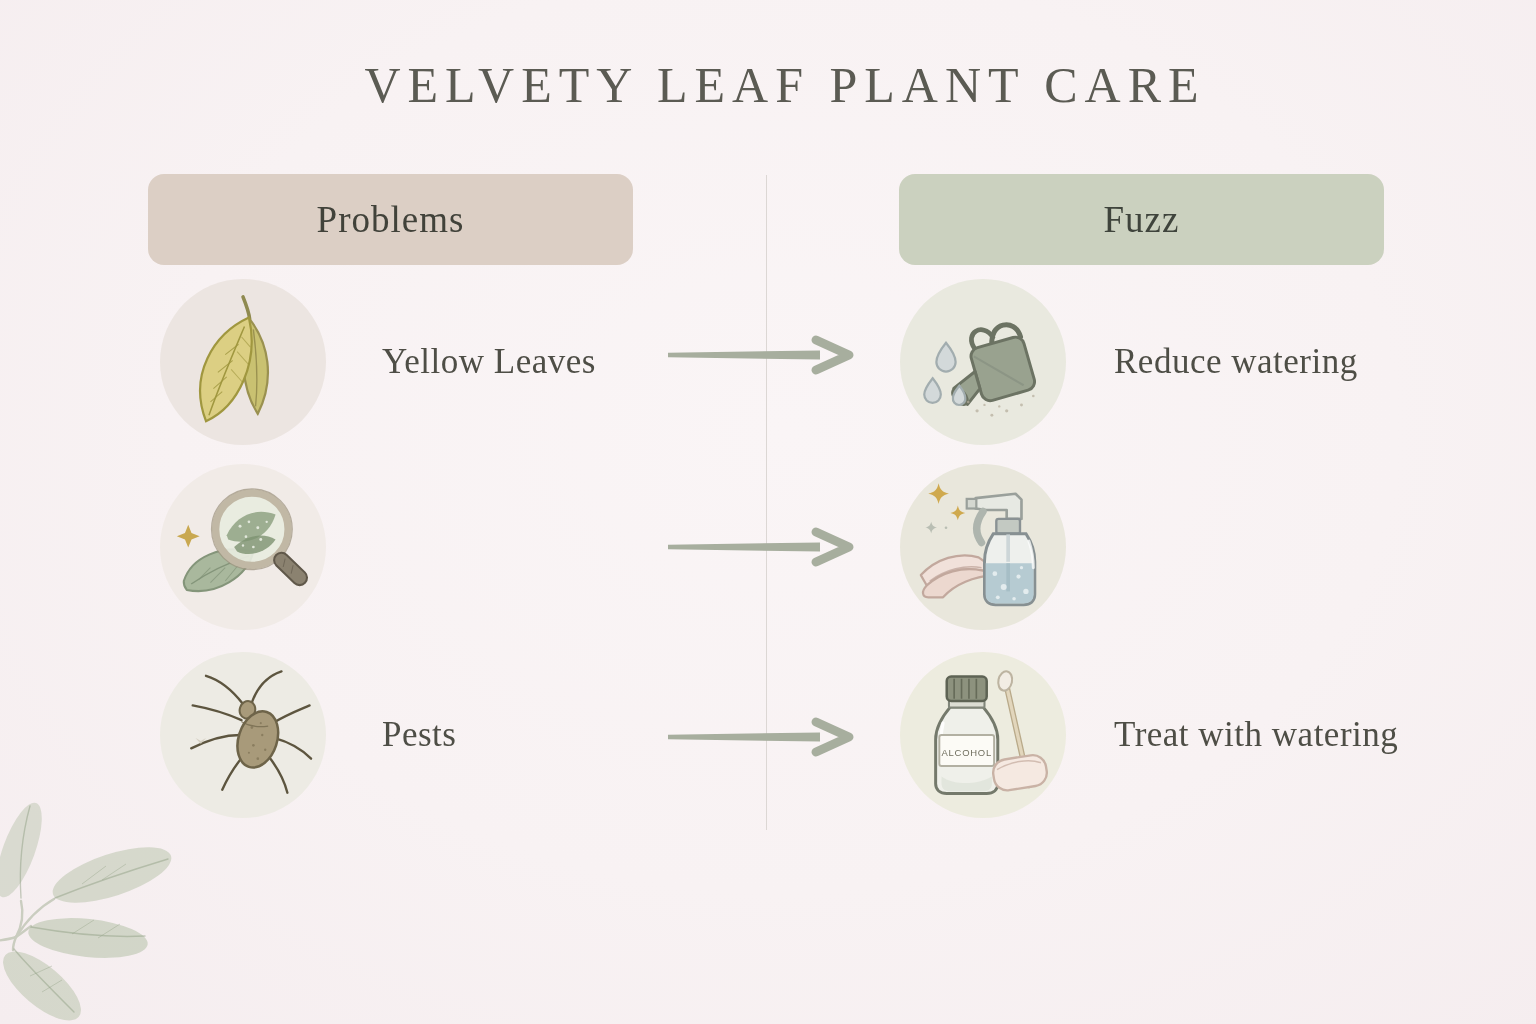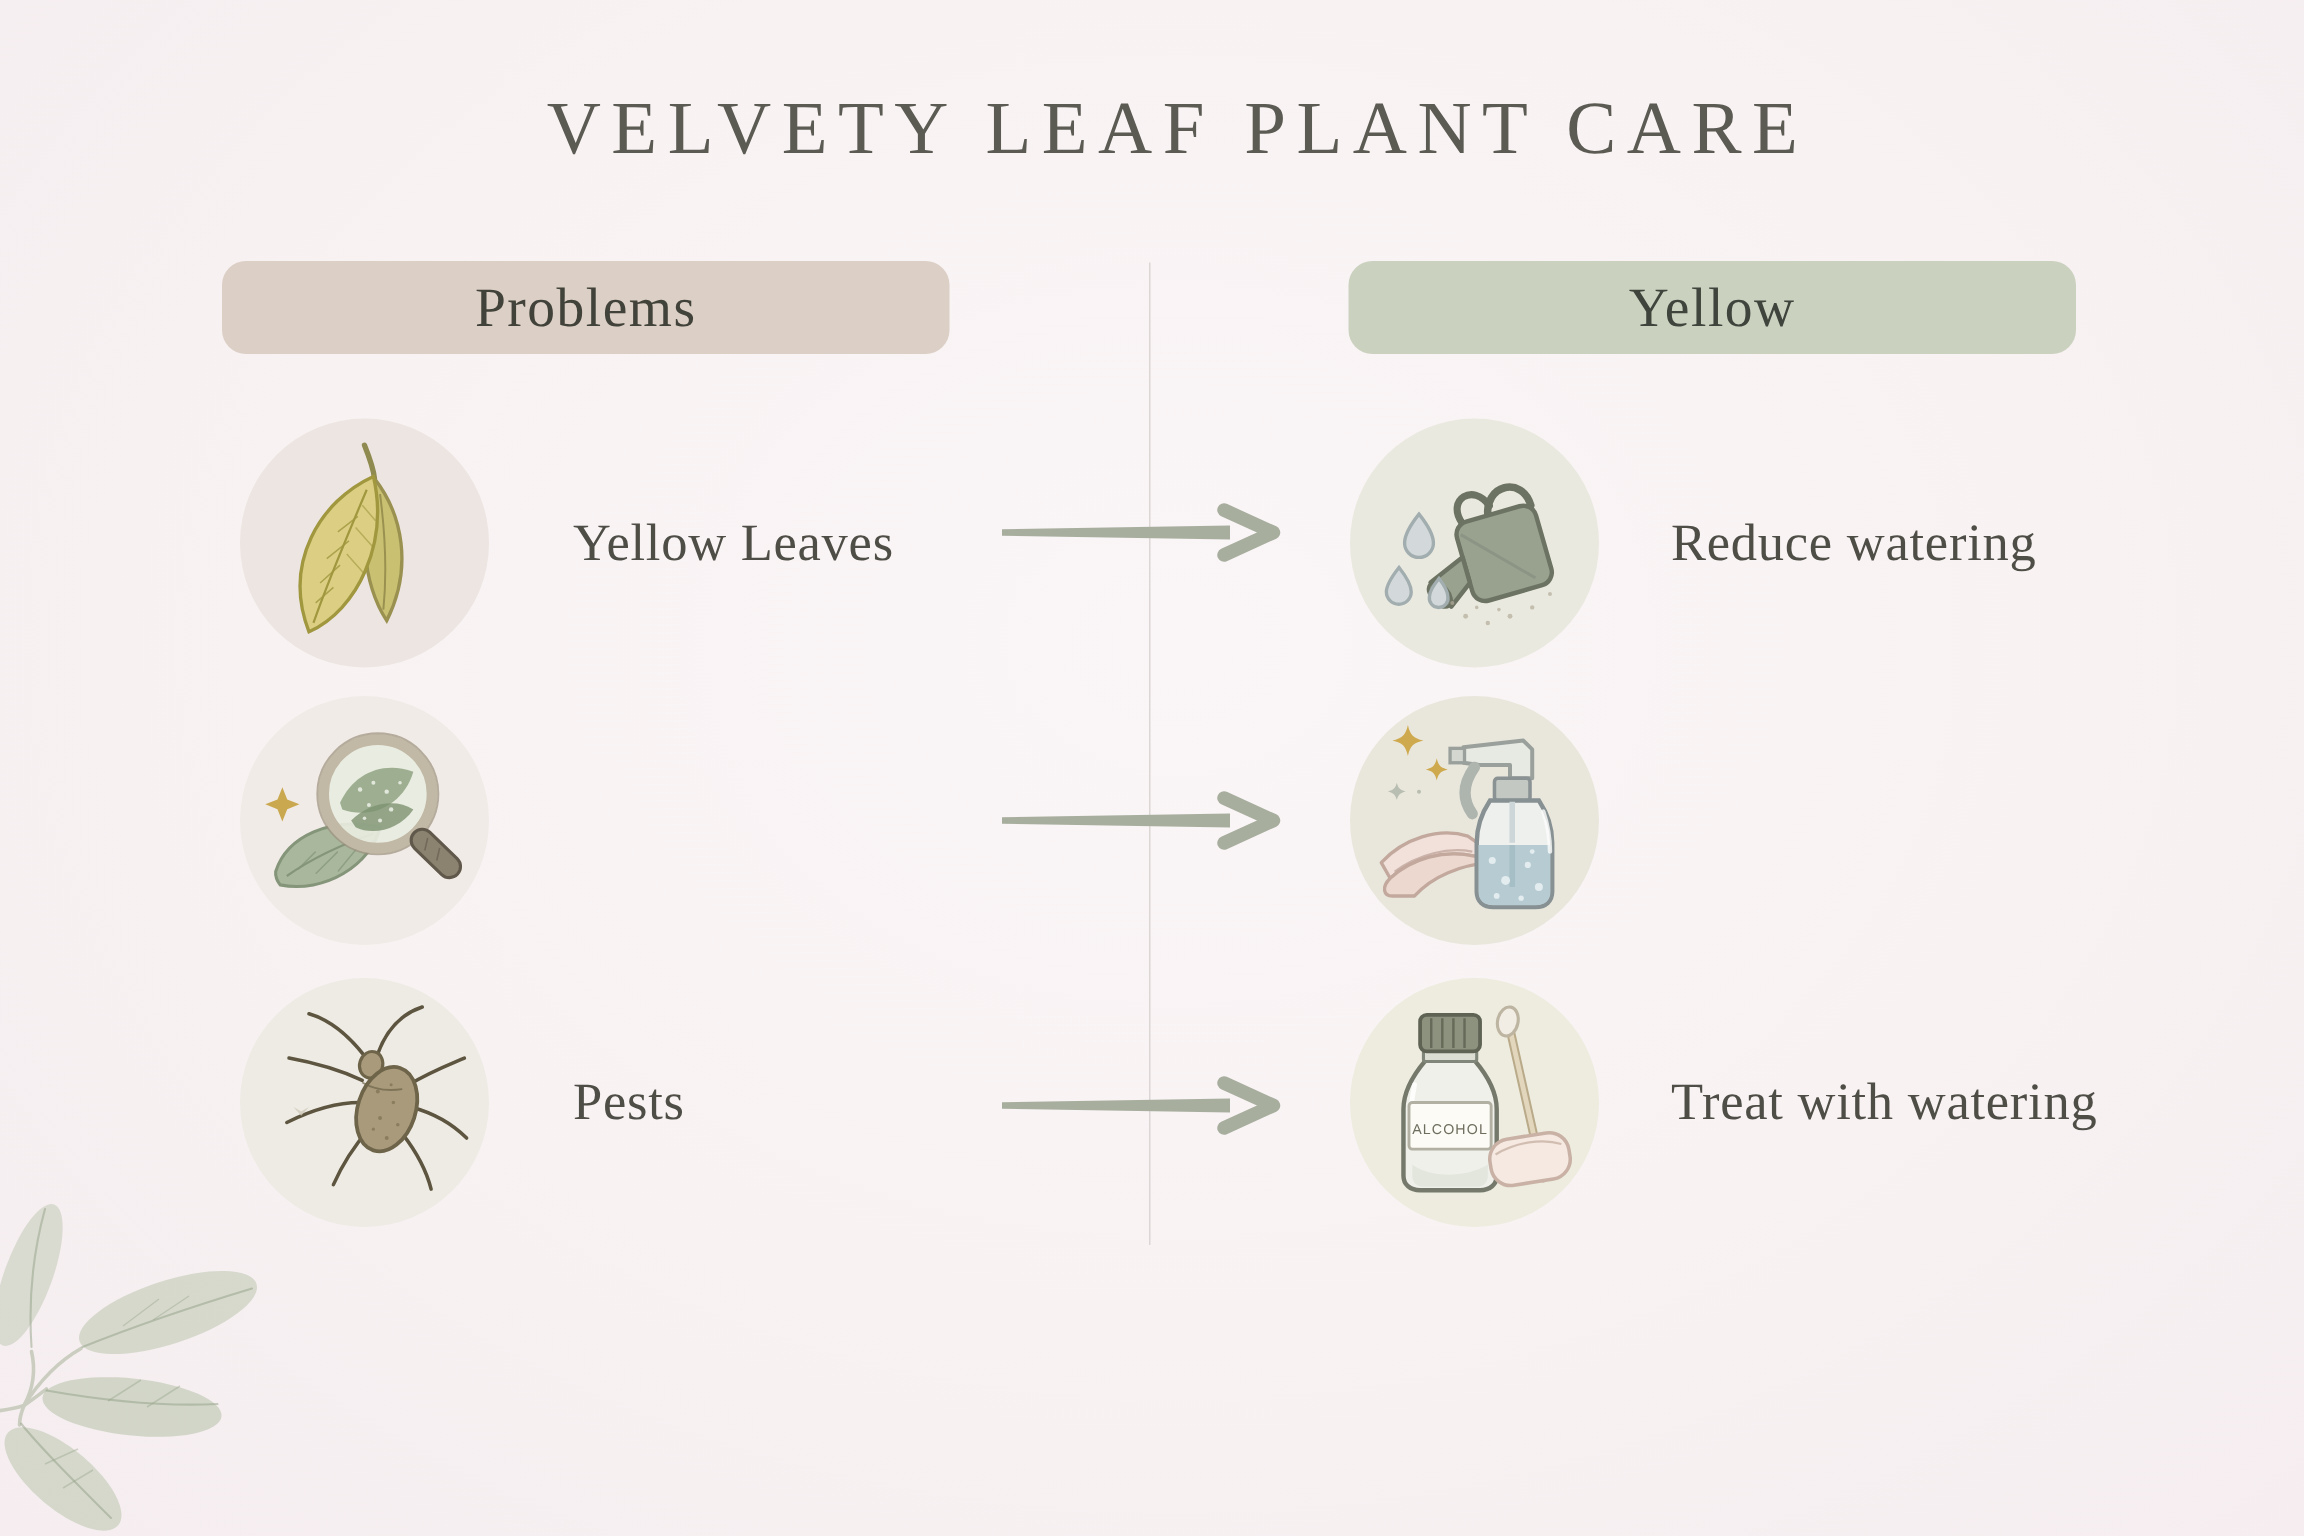--- a/index.html
+++ b/index.html
@@ -12,21 +12,21 @@
     position:relative;width:1536px;height:1024px;overflow:hidden;
     background:radial-gradient(ellipse at 50% 42%, #faf5f6 0%, #f8f2f3 55%, #f5edef 100%);
     padding-left:34px;
   }
   .title{
     position:absolute;top:56px;left:0;width:100%;
     text-align:center;font-size:50px;letter-spacing:7px;
     color:#5b5b53;font-weight:500;
   }
   .col-header{
-    position:absolute;top:174px;height:62px;width:485px;
+    position:absolute;top:174px;height:91px;width:485px;
     border-radius:16px;display:flex;align-items:center;justify-content:center;
     font-size:37px;letter-spacing:1px;
   }
   .col-header.problems{left:148px;background:#dccfc5;color:#41423a;}
   .col-header.fixes{left:899px;background:#cbd1bf;color:#3f443c;}
   .divider{
     position:absolute;left:766px;top:175px;width:1px;height:655px;
     background:#dcd7d4;
   }
   .row{position:absolute;display:flex;align-items:center;gap:20px;}
@@ -57,21 +57,21 @@
 <body>
 
 <div class="canvas">
 
   <div class="title">VELVETY LEAF PLANT CARE</div>
 
   <div class="col-header problems">
     <span>Problems</span>
   </div>
   <div class="col-header fixes">
-    <span>Yellow</span>
+    <span>Fuzz</span>
   </div>
 
   <div class="divider"></div>
 
   <div class="row left r1">
     <div class="circle c1l">
       <svg viewBox="0 0 100 100">
         <path d="M50,6 C52,11 54,16 54.5,21" fill="none" stroke="#8f8a50" stroke-width="2.4" stroke-linecap="round"></path>
         <path d="M54.5,21 C67,37 72,61 60,85 C49,68 47,41 54.5,21 Z" fill="#c9c171" stroke="#9a9150" stroke-width="1.5"></path>
         <path d="M57,28 C59.5,47 60,65 58.5,80" fill="none" stroke="#9a9150" stroke-width="0.9"></path>

